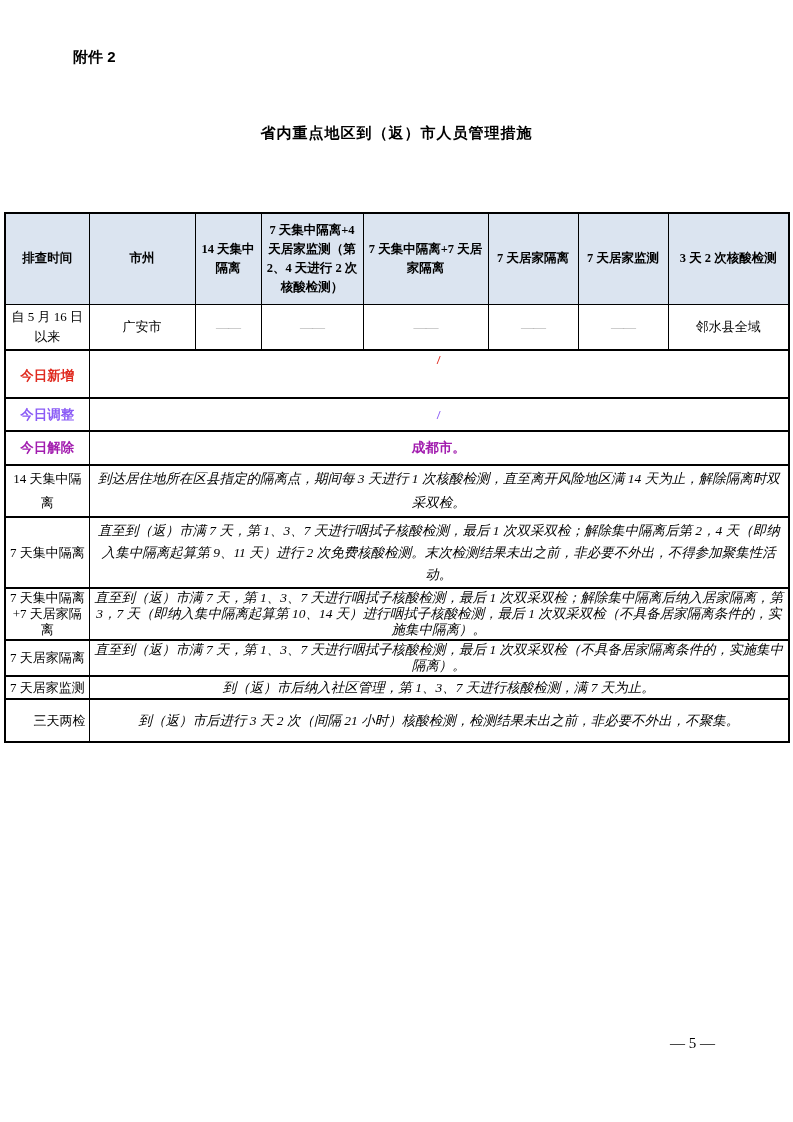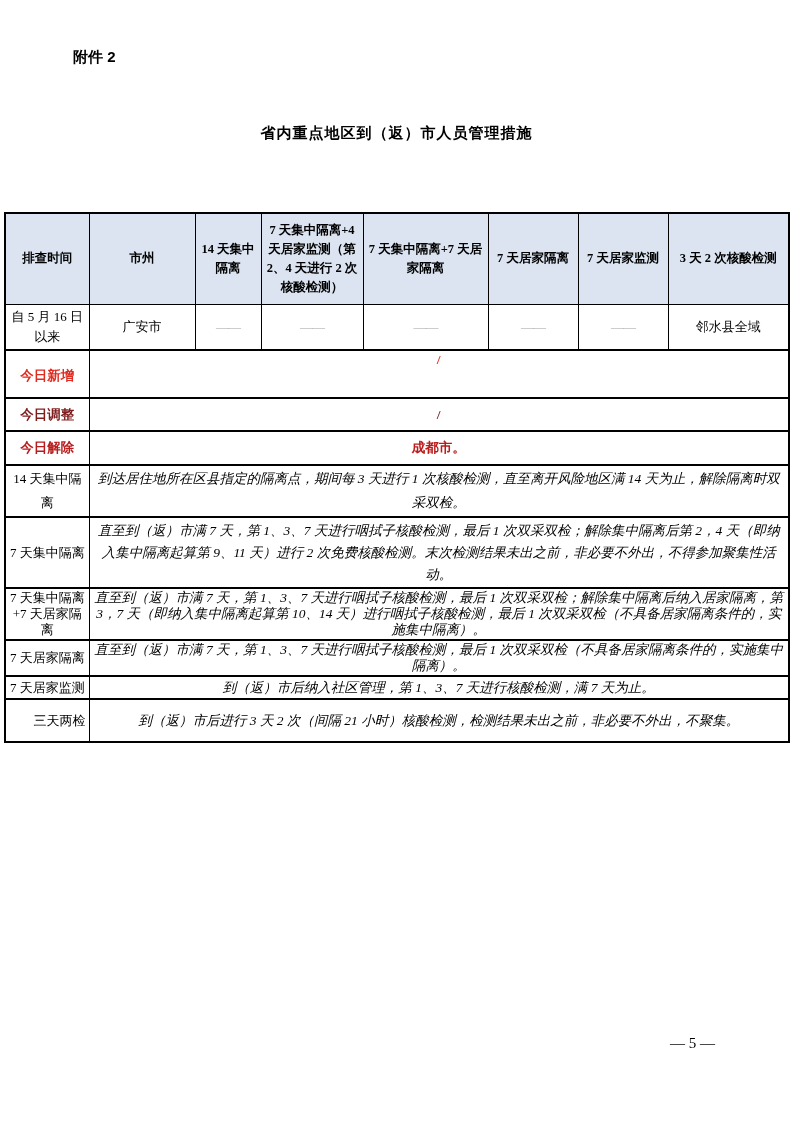--- a/index.html
+++ b/index.html
@@ -52,22 +52,22 @@
   
   tr.hsep td { border-top-width: 2px; }
   tr.row-new { height: 48px; }
   tr.row-adjust { height: 33px; }
   tr.row-release { height: 34px; }
   .status-label { font-weight: bold; font-size: 13.5px; }
   tr.row-new td.status-label { vertical-align: bottom; padding-bottom: 12px; }
   tr.row-new td.status-value { vertical-align: top; padding-top: 1px; }
   td.status-value { text-align: left; padding-left: 5px; font-weight: bold; font-size: 13.5px; }
   .c-red { color: #e02b20; }
-  .c-orange { color: #7f1d1d; }
-  .c-blue { color: #b91c1c; }
+  .c-orange { color: #8b5cf6; }
+  .c-blue { color: #a21caf; }
   
   td.def-term { font-size: 13px; padding: 0 2px; }
   td.def-text { text-align: left; padding: 0 4px; font-size: 13.5px; font-style: italic; }
   tr.def-1 { height: 49px; } tr.def-1 td { line-height: 24px; }
   tr.def-2 { height: 71px; } tr.def-2 td { line-height: 22px; }
   tr.def-3 { height: 49px; } tr.def-3 td { line-height: 16px; }
   tr.def-4 { height: 35px; } tr.def-4 td { line-height: 16px; }
   tr.def-5 { height: 23px; } tr.def-5 td { line-height: 15px; }
   tr.def-6 { height: 43px; } tr.def-6 td { line-height: 17px; }
   tr.def-6 td.def-term { text-align: right; padding-right: 3px; }

